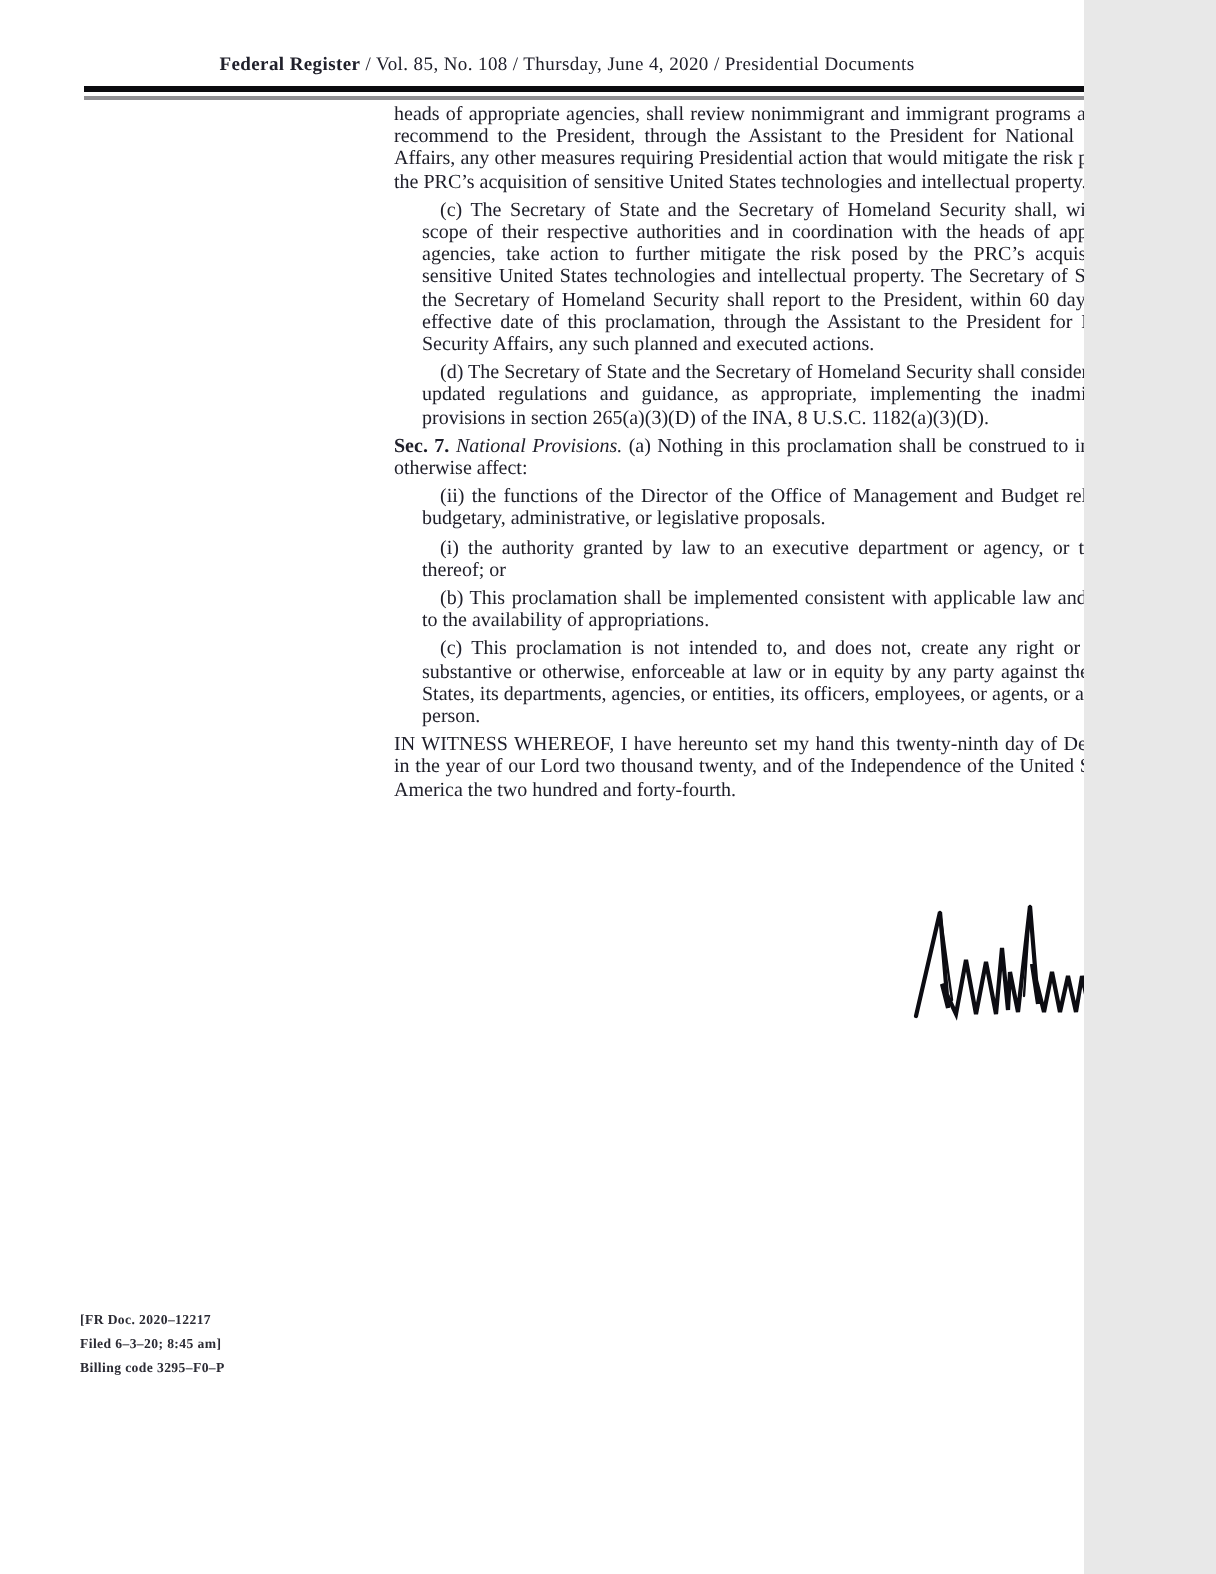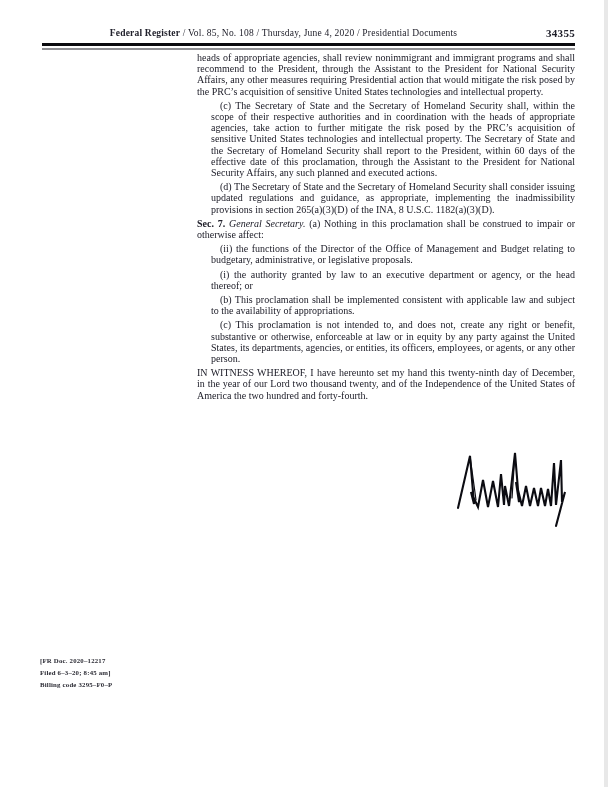--- a/index.html
+++ b/index.html
@@ -2,26 +2,27 @@
 <html><head>
 <meta charset="utf-8">
 <style>
   html, body {
     margin: 0;
     padding: 0;
     background: #e8e8e8;
   }
   .page {
     position: relative;
-    width: 604px;
+    width: 504px;
     height: 787px;
     background: #ffffff;
     font-family: "Liberation Serif", "DejaVu Serif", serif;
     color: #20202b;
     overflow: hidden;
+    padding-left: 38px;
   }
   
   .fr-header {
     position: absolute;
     left: 42px;
     top: 28px;
     width: 533px;
     height: 14px;
   }
   .fr-header-text {
@@ -104,21 +105,21 @@
     <div class="fr-header-text"><span class="bold">Federal Register</span><span> / Vol. 85, No. 108 / Thursday, June 4, 2020 / Presidential Documents</span></div>
     <div class="fr-page-number">34355</div>
   </header>
   <div class="rule-thick"></div>
   <div class="rule-thin"></div>
 
   <main class="body-col">
     <p class="para">heads of appropriate agencies, shall review nonimmigrant and immigrant programs and shall recommend to the President, through the Assistant to the President for National Security Affairs, any other measures requiring Presidential action that would mitigate the risk posed by the PRC’s acquisition of sensitive United States technologies and intellectual property.</p>
     <p class="para indent">(c) The Secretary of State and the Secretary of Homeland Security shall, within the scope of their respective authorities and in coordination with the heads of appropriate agencies, take action to further mitigate the risk posed by the PRC’s acquisition of sensitive United States technologies and intellectual property. The Secretary of State and the Secretary of Homeland Security shall report to the President, within 60 days of the effective date of this proclamation, through the Assistant to the President for National Security Affairs, any such planned and executed actions.</p>
     <p class="para indent">(d) The Secretary of State and the Secretary of Homeland Security shall consider issuing updated regulations and guidance, as appropriate, implementing the inadmissibility provisions in section 265(a)(3)(D) of the INA, 8 U.S.C. 1182(a)(3)(D).</p>
-    <p class="para"><span class="bold">Sec. 7.</span> <span class="italic">General Secretary.</span> <span>(a) Nothing in this proclamation shall be construed to impair or otherwise affect:</span></p>
+    <p class="para"><span class="bold">Sec. 7.</span> <span class="italic">National Provisions.</span> <span>(a) Nothing in this proclamation shall be construed to impair or otherwise affect:</span></p>
     <p class="para indent">(ii) the functions of the Director of the Office of Management and Budget relating to budgetary, administrative, or legislative proposals.</p>
     <p class="para indent">(i) the authority granted by law to an executive department or agency, or the head thereof; or</p>
     <p class="para indent">(b) This proclamation shall be implemented consistent with applicable law and subject to the availability of appropriations.</p>
     <p class="para indent">(c) This proclamation is not intended to, and does not, create any right or benefit, substantive or otherwise, enforceable at law or in equity by any party against the United States, its departments, agencies, or entities, its officers, employees, or agents, or any other person.</p>
     <p class="para">IN WITNESS WHEREOF, I have hereunto set my hand this twenty-ninth day of December, in the year of our Lord two thousand twenty, and of the Independence of the United States of America the two hundred and forty-fourth.</p>
   </main>
 
   <div class="signature">
     <svg width="115" height="82" viewBox="0 0 115 82" xmlns="http://www.w3.org/2000/svg">
       <path d="M3,58 L15,6 L19,54 L16,42 L23,57 L28,30 L33,57 L38,31 L43,57 L46,24 L49,55 L50,36 L54,56 L60,3 L64,52 L61,32 L67,56 L71,36 L75,56 L79,38 L83,56 L86,38 L90,56 L93,39 L96,56 L99,13 L101,55 L106,10 L107,52 L110,42 L101,76" fill="none" stroke="#0c0c12" stroke-width="2.1" stroke-linecap="round" stroke-linejoin="miter"></path>

